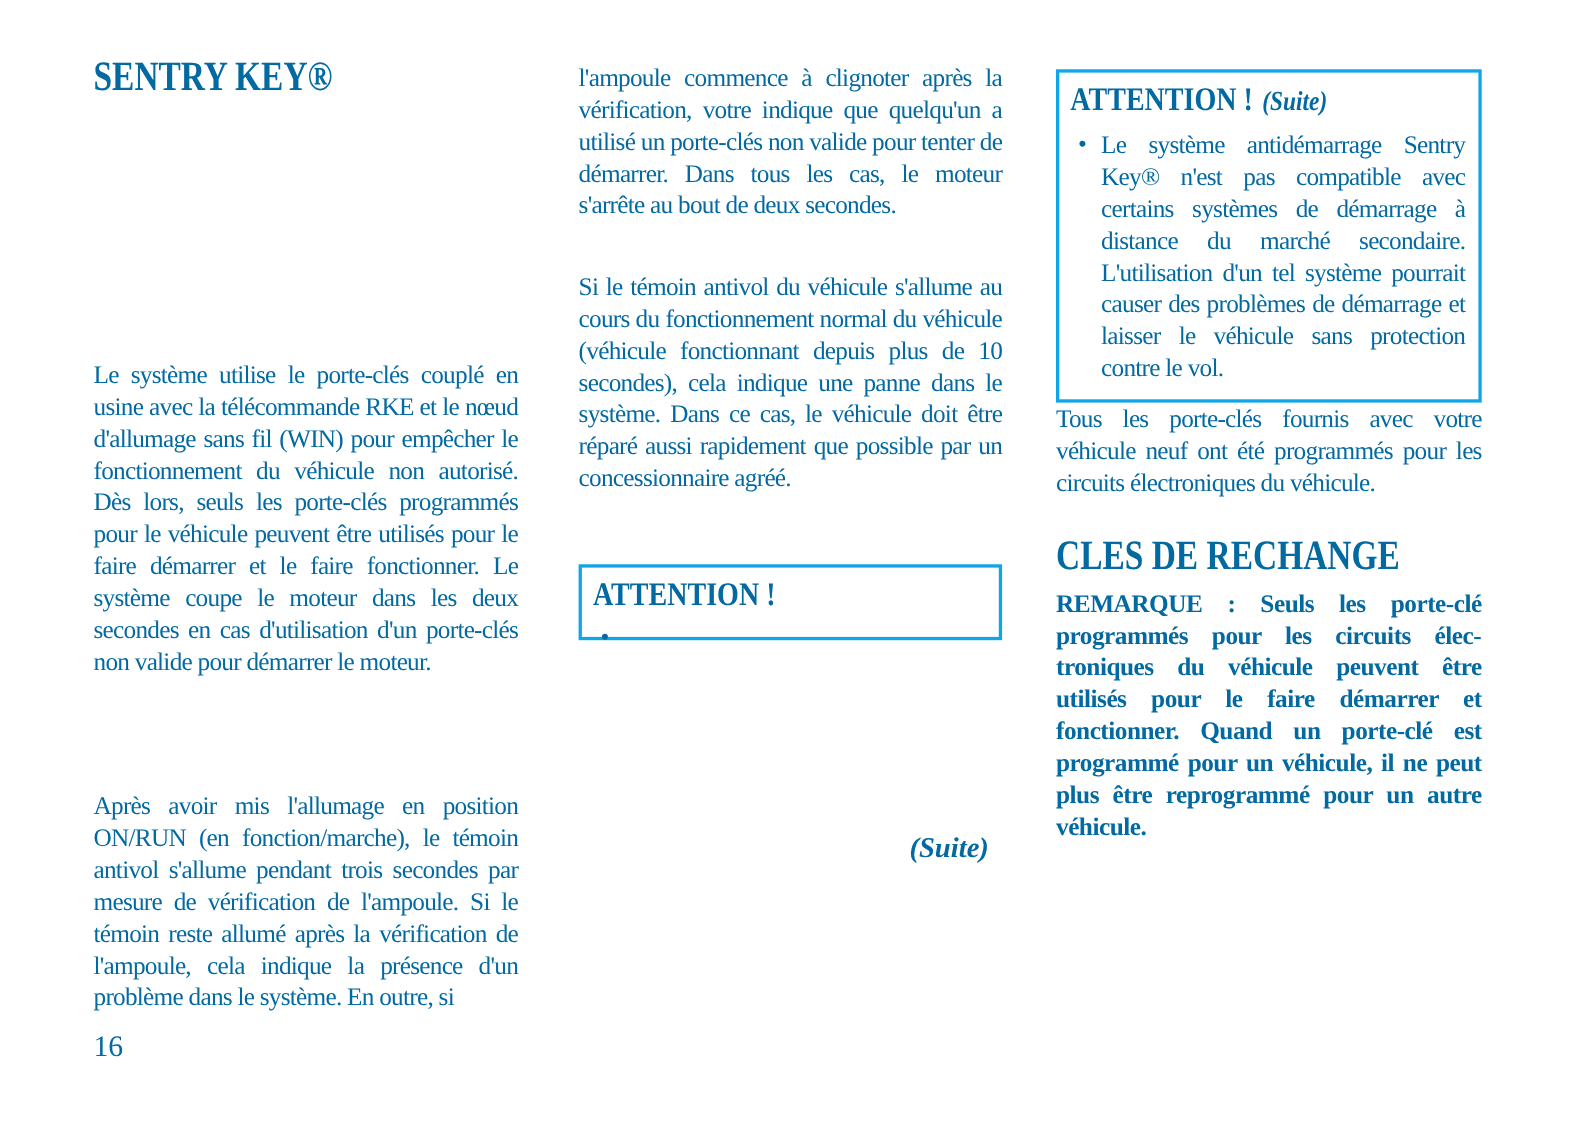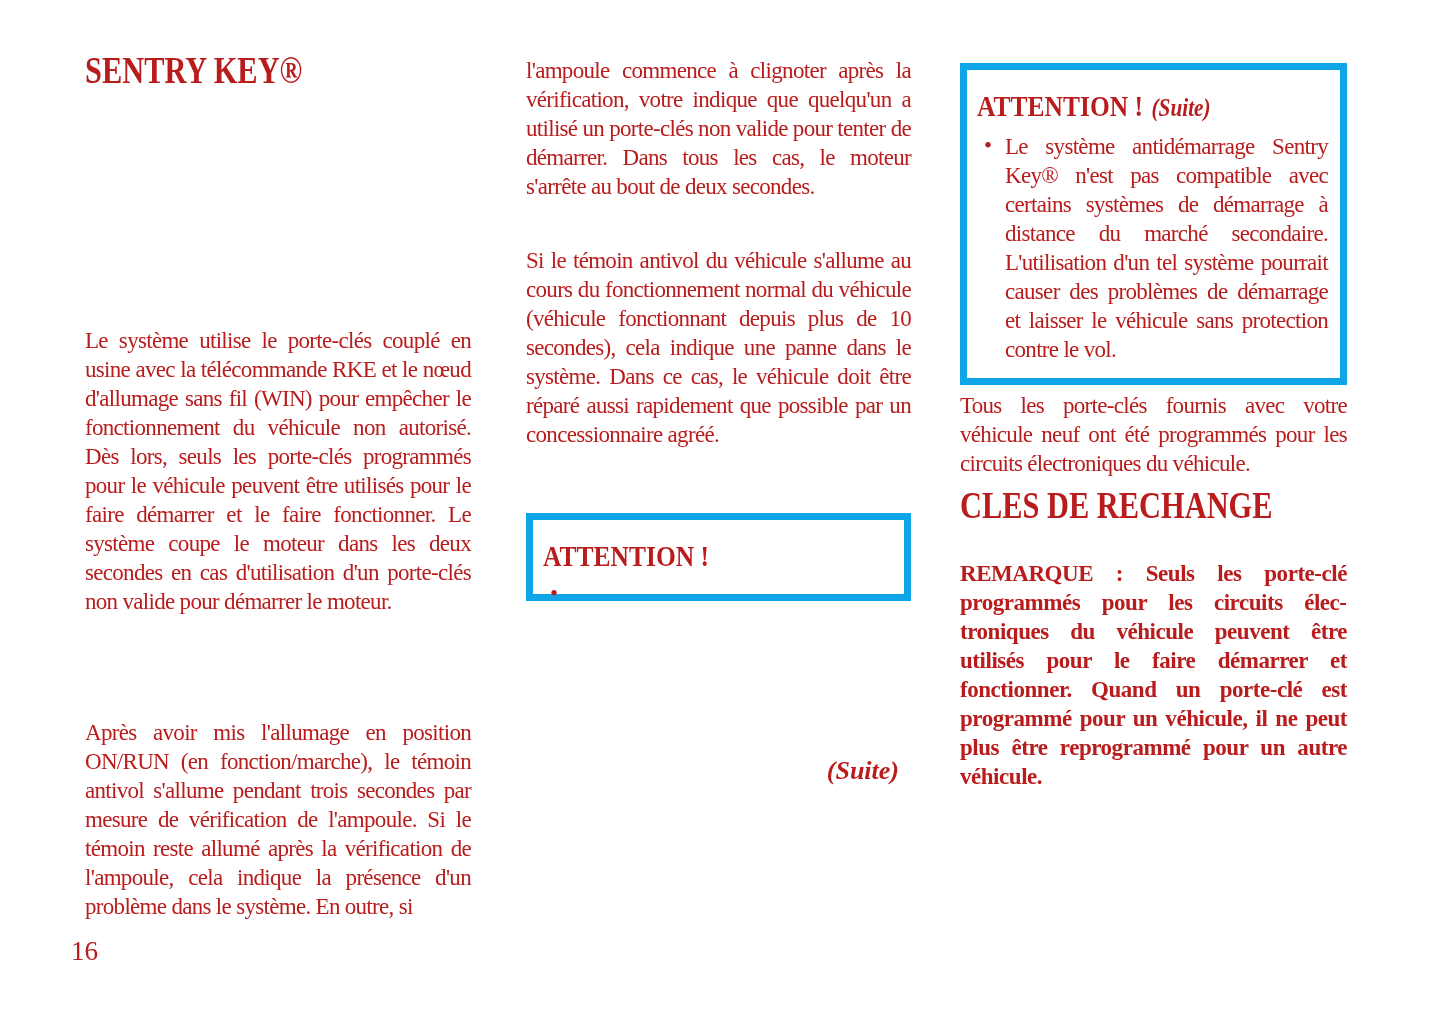--- a/index.html
+++ b/index.html
@@ -1,52 +1,52 @@
 <!DOCTYPE html>
 <html lang="fr"><head>
 <meta charset="utf-8">
 <style>
   html,body{margin:0;padding:0;background:#ffffff;}
   .page{
     position:relative;
     width:1445px;height:1026px;
     background:#ffffff;
-    color:#b91c1c;
+    color:#0369a1;
     font-family:"Liberation Serif", serif;
     overflow:hidden;
   }
   
   .blk{
     position:absolute;
     text-align:justify;
     font-size:23px;
     line-height:29px;
     letter-spacing:-0.03em;
     hyphens:manual;
     -webkit-hyphens:manual;
   }
   .c1{left:85px;width:386px;}
   .c2{left:526px;width:385px;}
-  .c3{left:960px;width:387px;margin-top:25px;}
+  .c3{left:960px;width:387px;}
   
   .h{
     position:absolute;
     font-weight:bold;
     font-size:38px;
     line-height:40px;
     white-space:nowrap;
     letter-spacing:0;
   }
   .hx{display:inline-block;transform:scaleX(0.80);transform-origin:0 50%;}
   
   .cbox{
     position:absolute;
     box-sizing:border-box;
-    border:7px solid #0ea5e9;
-    padding:19px 12px 14px 10px;
+    border:3px solid #0ea5e9;
+    padding:8px 12px 14px 10px;
     background:#ffffff;
   }
   .cbox-title{
     font-weight:bold;
     font-size:30px;
     line-height:34px;
     white-space:nowrap;
     letter-spacing:0;
   }
   .cbox-title .tx{display:inline-block;transform:scaleX(0.85);transform-origin:0 50%;}
@@ -82,21 +82,21 @@
 </head>
 <body>
 
 <div class="page" lang="fr">
 
   <div class="h" style="left:85px;top:50px">
     <span class="hx">SENTRY KEY®</span>
   </div>
   <div class="blk c1" style="top:326px">Le système utilise le porte-clés couplé en usine avec la télécommande RKE et le nœud d'allumage sans fil (WIN) pour empêcher le fonctionnement du véhicule non autorisé. Dès lors, seuls les porte-clés programmés pour le véhicule peuvent être utilisés pour le faire démarrer et le faire fonctionner. Le système coupe le moteur dans les deux secondes en cas d'utilisation d'un porte-clés non valide pour dé­marrer le moteur.</div>
   <div class="blk c1" style="top:718px">Après avoir mis l'allumage en position ON/RUN (en fonction/marche), le té­moin antivol s'allume pendant trois secondes par mesure de vérification de l'ampoule. Si le témoin reste al­lumé après la vérification de l'am­poule, cela indique la présence d'un problème dans le système. En outre, si</div>
-  <div class="pageno" style="left:71px;top:936px">16</div>
+  <div class="pageno" style="left:85px;top:936px">16</div>
 
   <div class="blk c2" style="top:56px">l'ampoule commence à clignoter après la vérification, votre indique que quelqu'un a utilisé un porte-clés non valide pour tenter de démarrer. Dans tous les cas, le moteur s'arrête au bout de deux secondes.</div>
   <div class="blk c2" style="top:246px">Si le témoin antivol du véhicule s'al­lume au cours du fonctionnement normal du véhicule (véhicule fonc­tionnant depuis plus de 10 secondes), cela indique une panne dans le sys­tème. Dans ce cas, le véhicule doit être réparé aussi rapidement que possible par un concessionnaire agréé.</div>
 
   <div class="cbox" style="left:526px;top:513px;width:385px">
     <div class="cbox-title">
       <span class="tx">ATTENTION !</span>
     </div>
     <div class="bullet-item">
       <span class="bullet">•</span>

